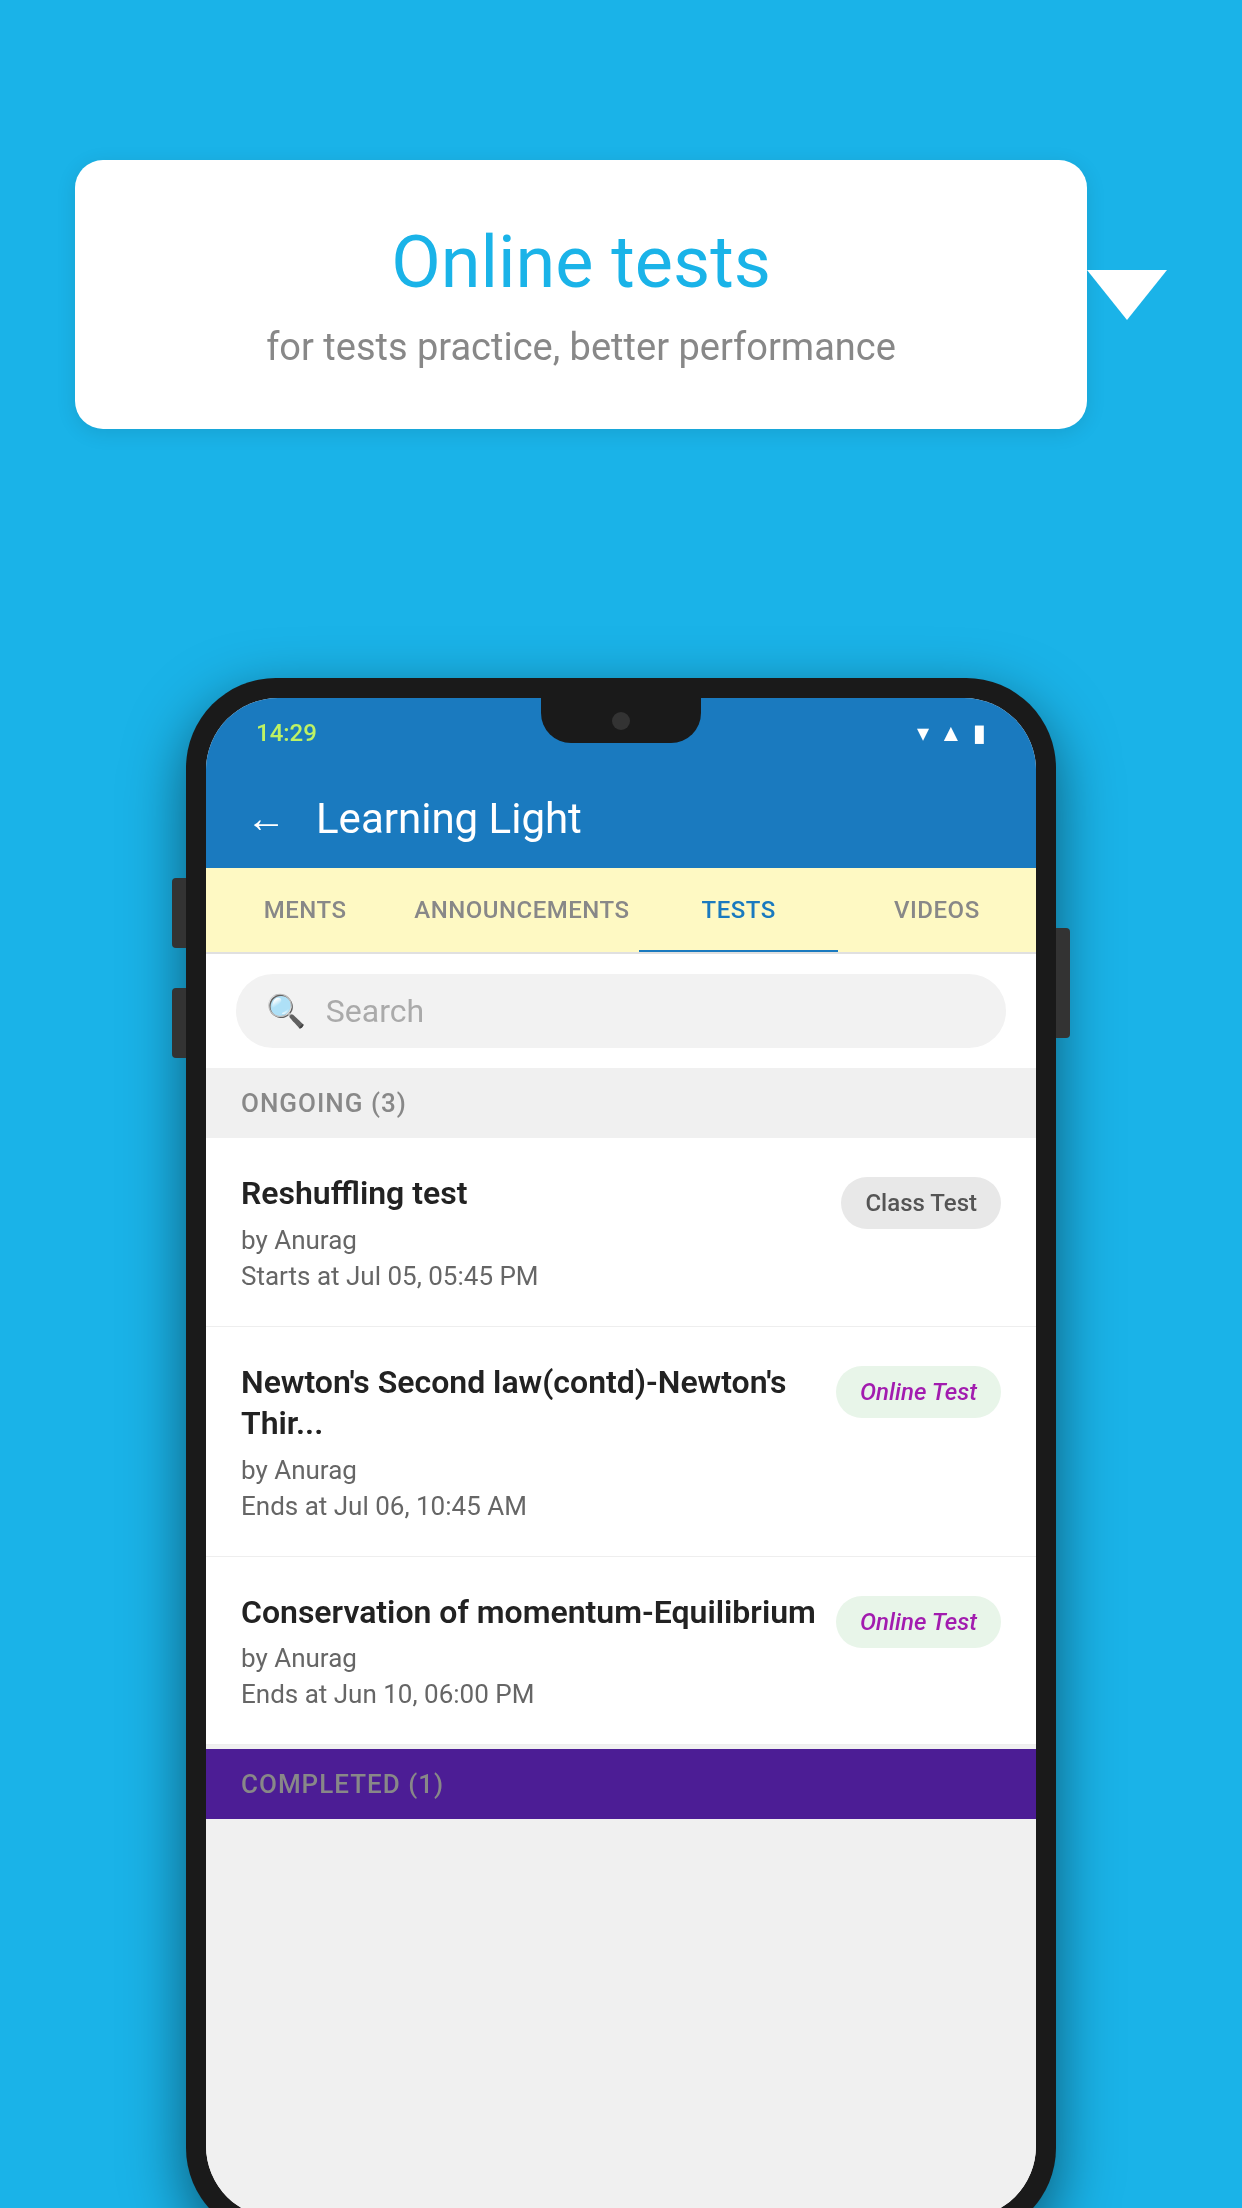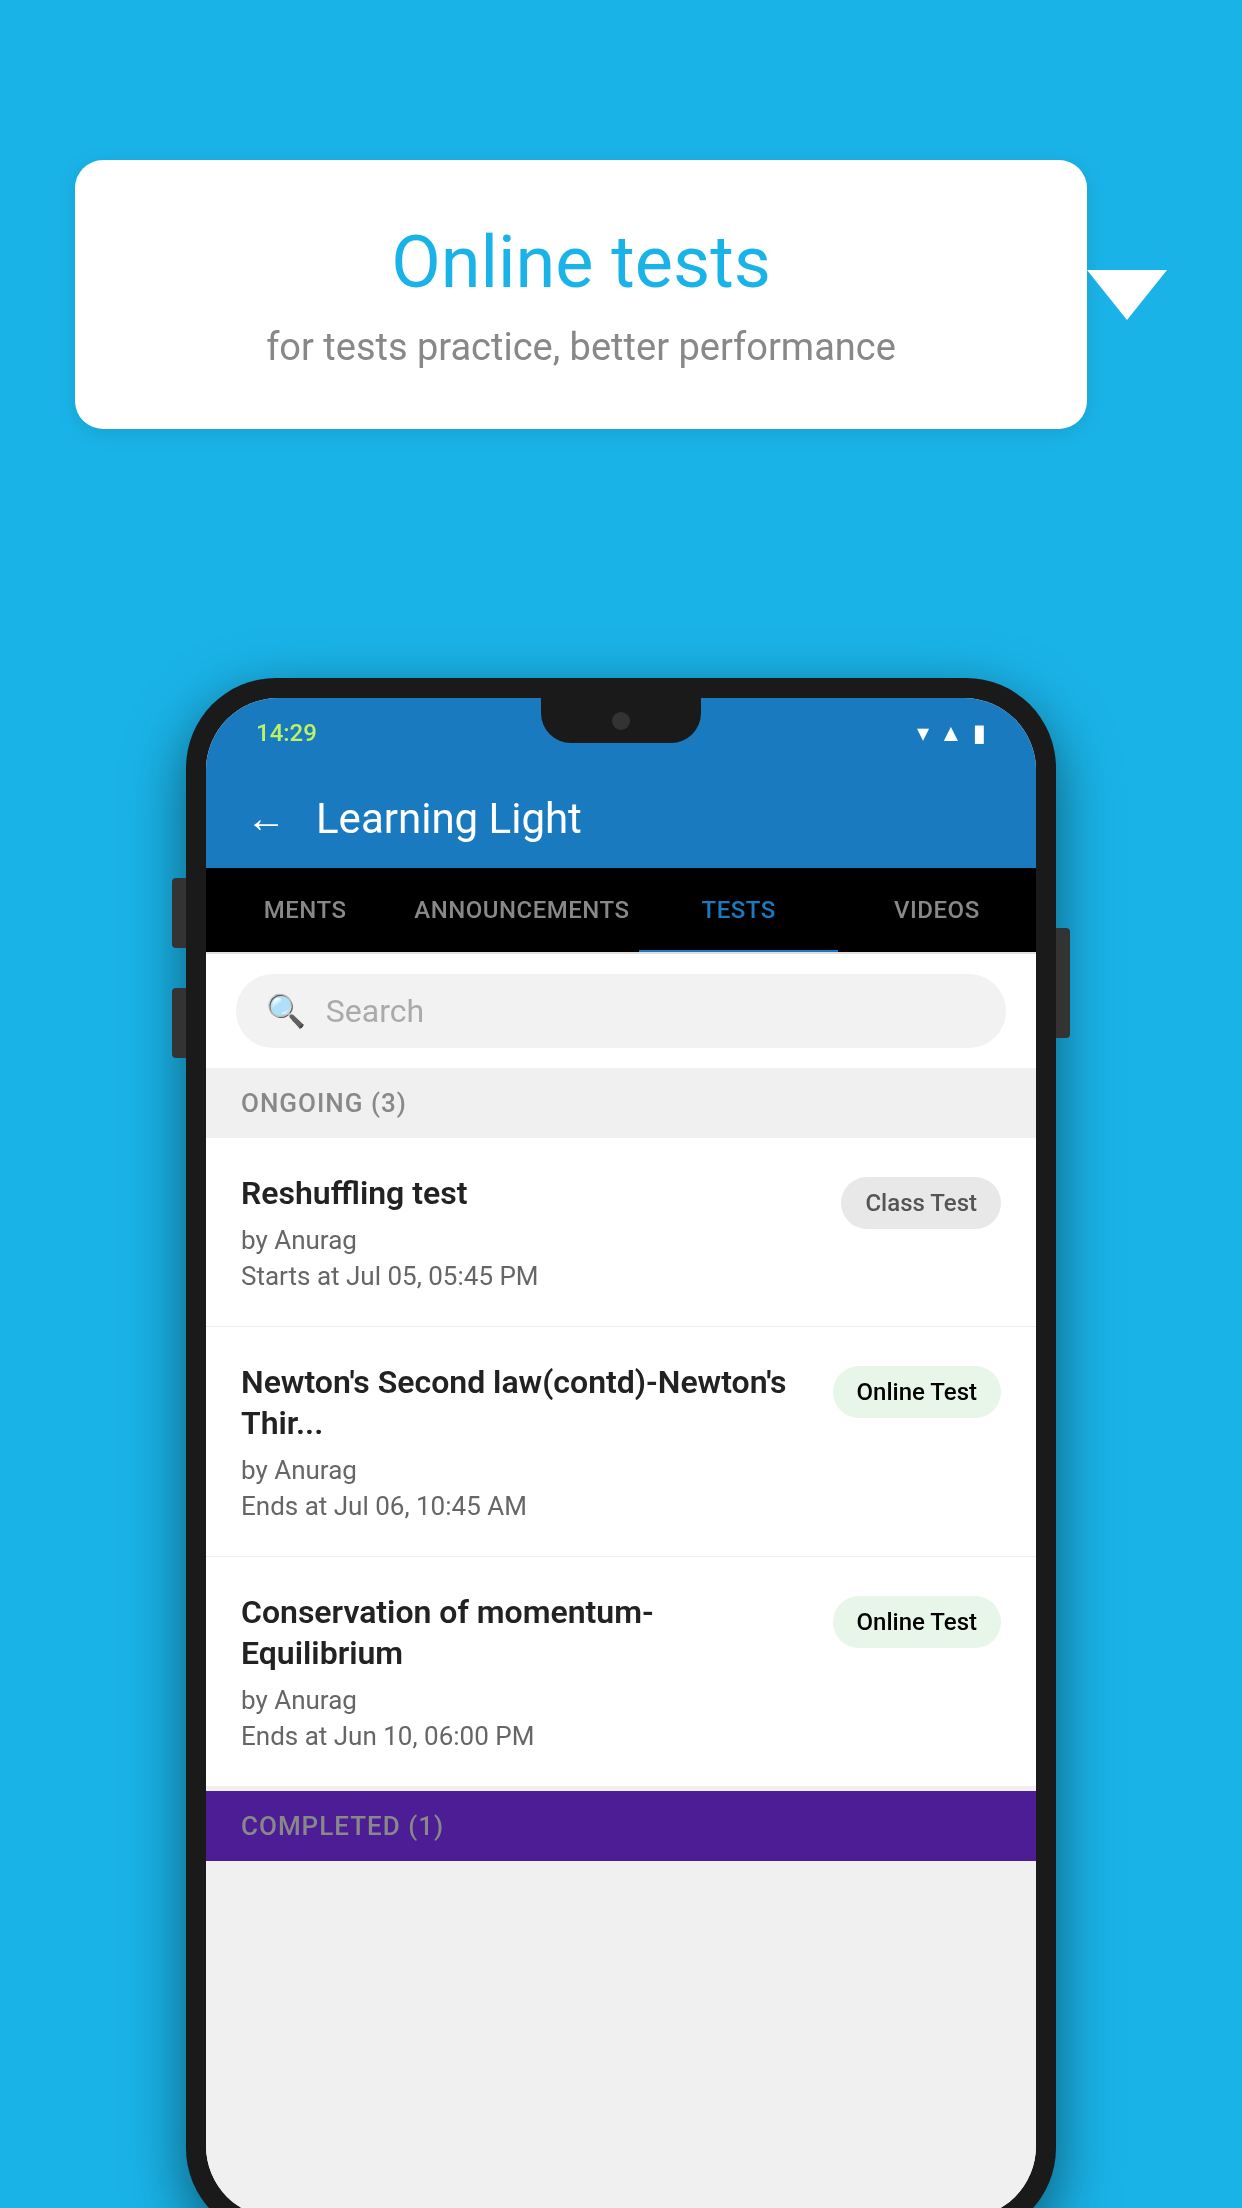--- a/index.html
+++ b/index.html
@@ -147,21 +147,21 @@
     }
 
     .app-title {
       color: white;
       font-size: 42px;
       font-weight: 400;
     }
 
     
     .tabs-bar {
-      background: #000000;
+      background: #fef9c3;
       display: flex;
       border-bottom: 2px solid #e0e0e0;
       flex-shrink: 0;
       overflow: hidden;
     }
 
     .tab-item {
       flex: 1;
       padding: 28px 10px;
       text-align: center;
@@ -275,21 +275,22 @@
       margin-top: 4px;
     }
 
     .badge-class {
       background: #e8e8e8;
       color: #555555;
     }
 
     .badge-online {
       background: #e8f5e9;
-      color: #000000;
+      color: #a21caf;
+      font-style: italic;
     }
 
     
     .phone-btn-left {
       position: absolute;
       left: -14px;
       top: 200px;
       width: 14px;
       height: 70px;
       background: #333;

